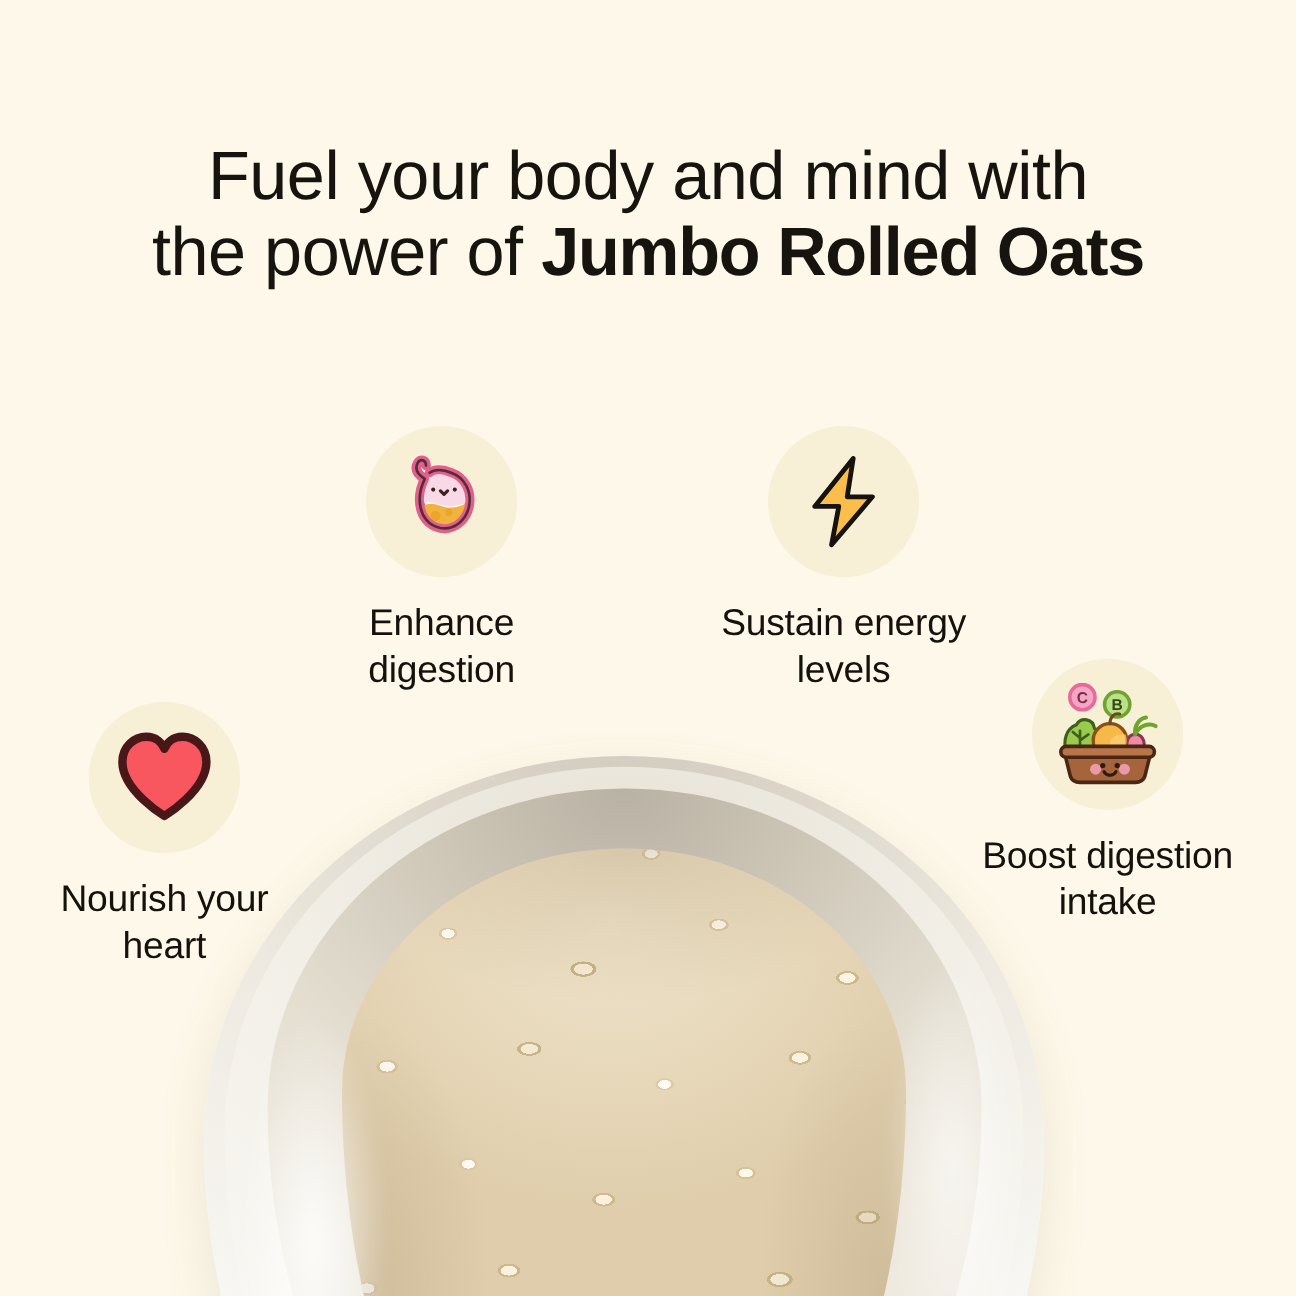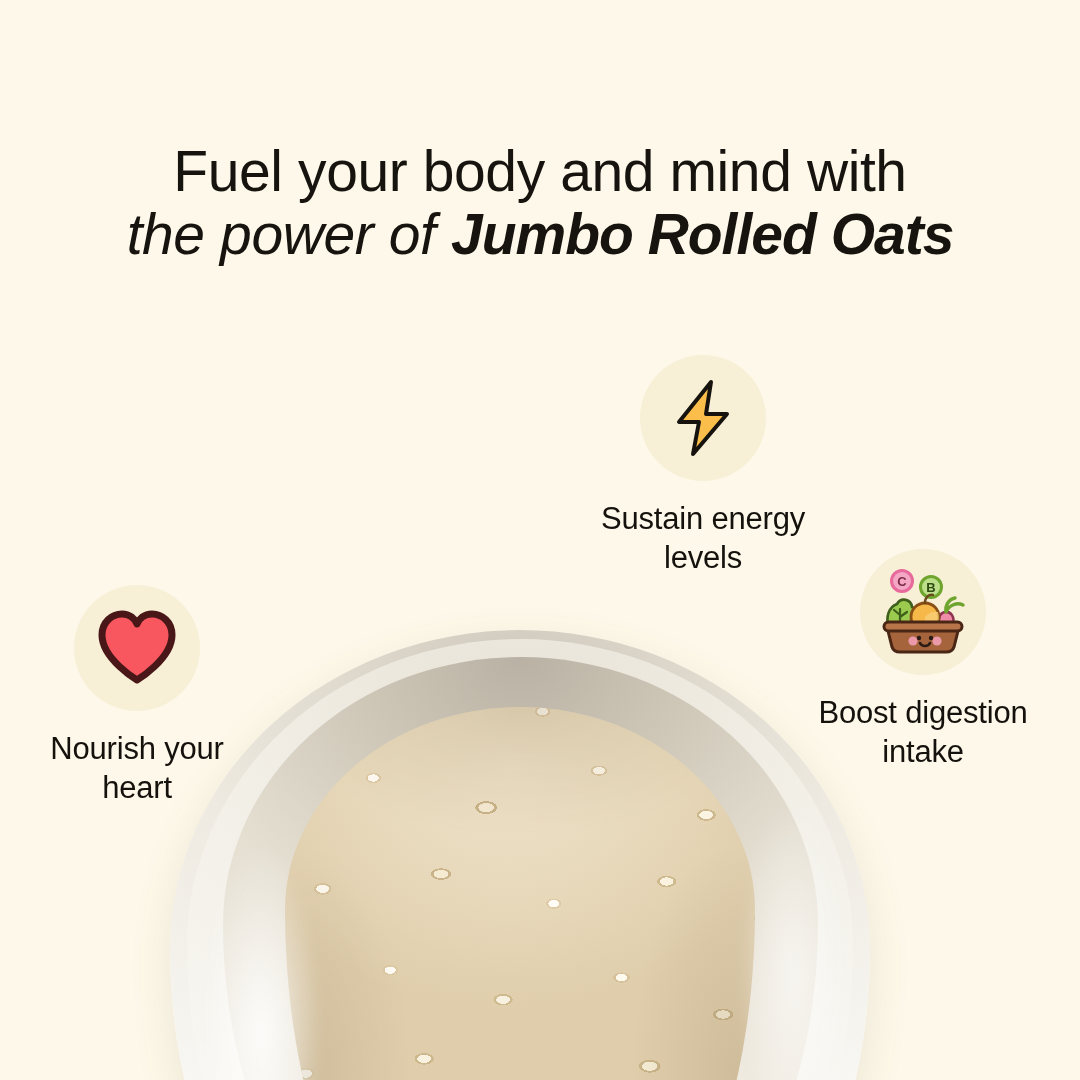--- a/index.html
+++ b/index.html
@@ -14,24 +14,23 @@
 
   
   .headline{
     position:absolute;left:0;top:118px;width:1080px;
     text-align:center;
     color:#17140F;
     font-size:57px;
     line-height:59px;
     letter-spacing:-0.4px;
     font-weight:400;
-    margin-top:24px;
   }
   .headline .l1{display:block;}
-  .headline .l2{display:block;margin-top:4px;font-style:italic;}
+  .headline .l2{display:block;margin-top:4px;}
   .headline b{font-weight:700;letter-spacing:-1px;}
 
   
   .feature{position:absolute;text-align:center;}
   .circ{
     width:126px;height:126px;border-radius:50%;
     background:#F7EFD6;
     margin:0 auto;
     display:flex;align-items:center;justify-content:center;
     position:relative;
@@ -165,20 +164,40 @@
     <div class="bowl-outer">
       <div class="bowl-rim"></div>
       <div class="bowl-inner-shadow">
         <div class="oats"></div>
       </div>
       <div class="bowl-hl"></div>
       <div class="bowl-hl2"></div>
     </div>
   </div>
 
+  <div class="feature" id="f-digestion">
+    <div class="circ">
+      <span>
+        <svg width="78" height="80" viewBox="0 0 78 80" fill="none">
+          <path d="M26 10 C26 5, 21 4, 19 8 C16 14, 20 18, 25 21 C22 27, 20 34, 21 42 C22 52, 28 60, 38 62 C50 64, 60 55, 62 43 C64 31, 58 20, 47 16 C40 13, 33 13, 29 16" stroke="#E0608B" stroke-width="8" stroke-linecap="round" stroke-linejoin="round" fill="#FFFFFF"></path>
+          <path d="M23 44 C28 40, 34 42, 40 44 C47 46, 54 45, 60 41 C60 50, 54 60, 43 61 C31 62, 24 55, 23 44 Z" fill="#F2B23E"></path>
+          <path d="M26 18 C22 26, 21 34, 22 42 C27 39, 33 41, 40 43 C47 45, 54 44, 61 40 C61 30, 56 21, 46 17 C39 14, 31 14, 26 18 Z" fill="#FAD9E6"></path>
+          <circle cx="34" cy="52" r="4.2" fill="#E8A72C"></circle>
+          <circle cx="45" cy="49" r="3" fill="#E8A72C"></circle>
+          <path d="M38 31 l3 3 l3 -3" stroke="#3A2320" stroke-width="2.6" stroke-linecap="round" stroke-linejoin="round" fill="none"></path>
+          <circle cx="32" cy="30" r="1.7" fill="#3A2320"></circle>
+          <circle cx="50" cy="30" r="1.7" fill="#3A2320"></circle>
+          <path d="M26 10 C26 5, 21 4, 19 8 C16 14, 20 18, 25 21 C22 27, 20 34, 21 42 C22 52, 28 60, 38 62 C50 64, 60 55, 62 43 C64 31, 58 20, 47 16 C40 13, 33 13, 29 16" stroke="#E0608B" stroke-width="7" stroke-linecap="round" stroke-linejoin="round" fill="none"></path>
+          <path d="M26 10 C26 5, 21 4, 19 8 C16 14, 20 18, 25 21 C22 27, 20 34, 21 42 C22 52, 28 60, 38 62 C50 64, 60 55, 62 43 C64 31, 58 20, 47 16 C40 13, 33 13, 29 16" stroke="#2B1B19" stroke-width="2.2" stroke-linecap="round" stroke-linejoin="round" fill="none" opacity=".75"></path>
+        </svg>
+      </span>
+    </div>
+    <div class="flabel">Enhance
+digestion</div>
+  </div>
 
   <div class="feature" id="f-energy">
     <div class="circ">
       <span>
         <svg width="72" height="80" viewBox="0 0 72 80" fill="none">
           <path d="M44 4 L12 44 L32 44 L26 76 L60 36 L39 36 Z" fill="#FBBE4B" stroke="#16130F" stroke-width="4" stroke-linejoin="round"></path>
         </svg>
       </span>
     </div>
     <div class="flabel">Sustain energy

